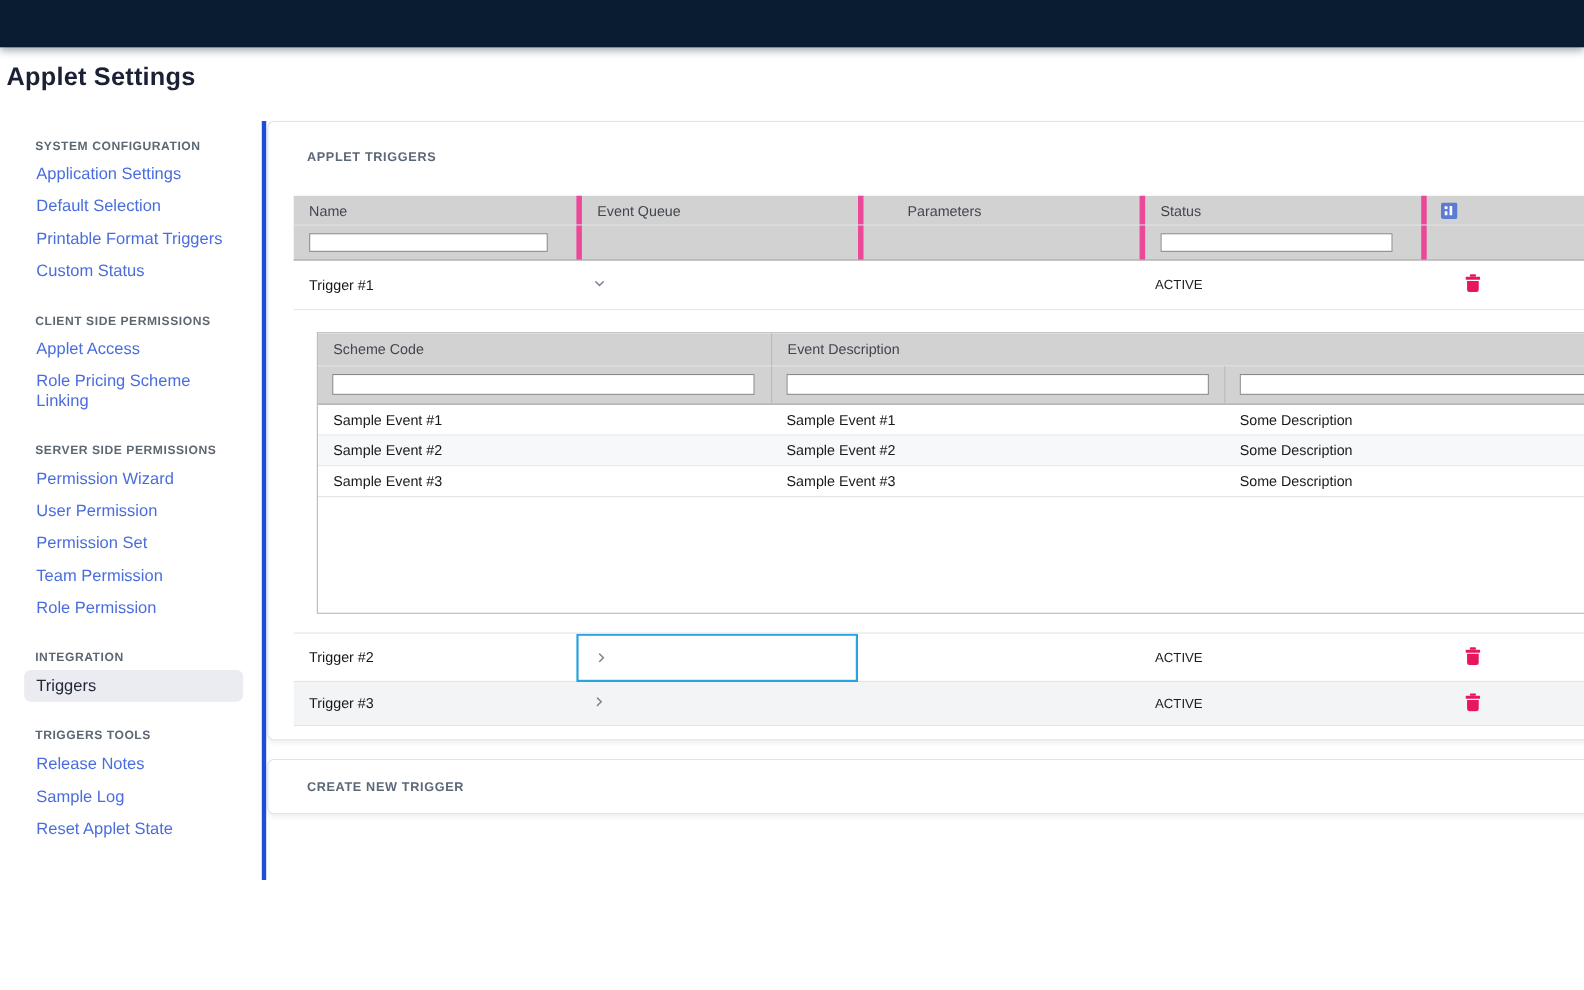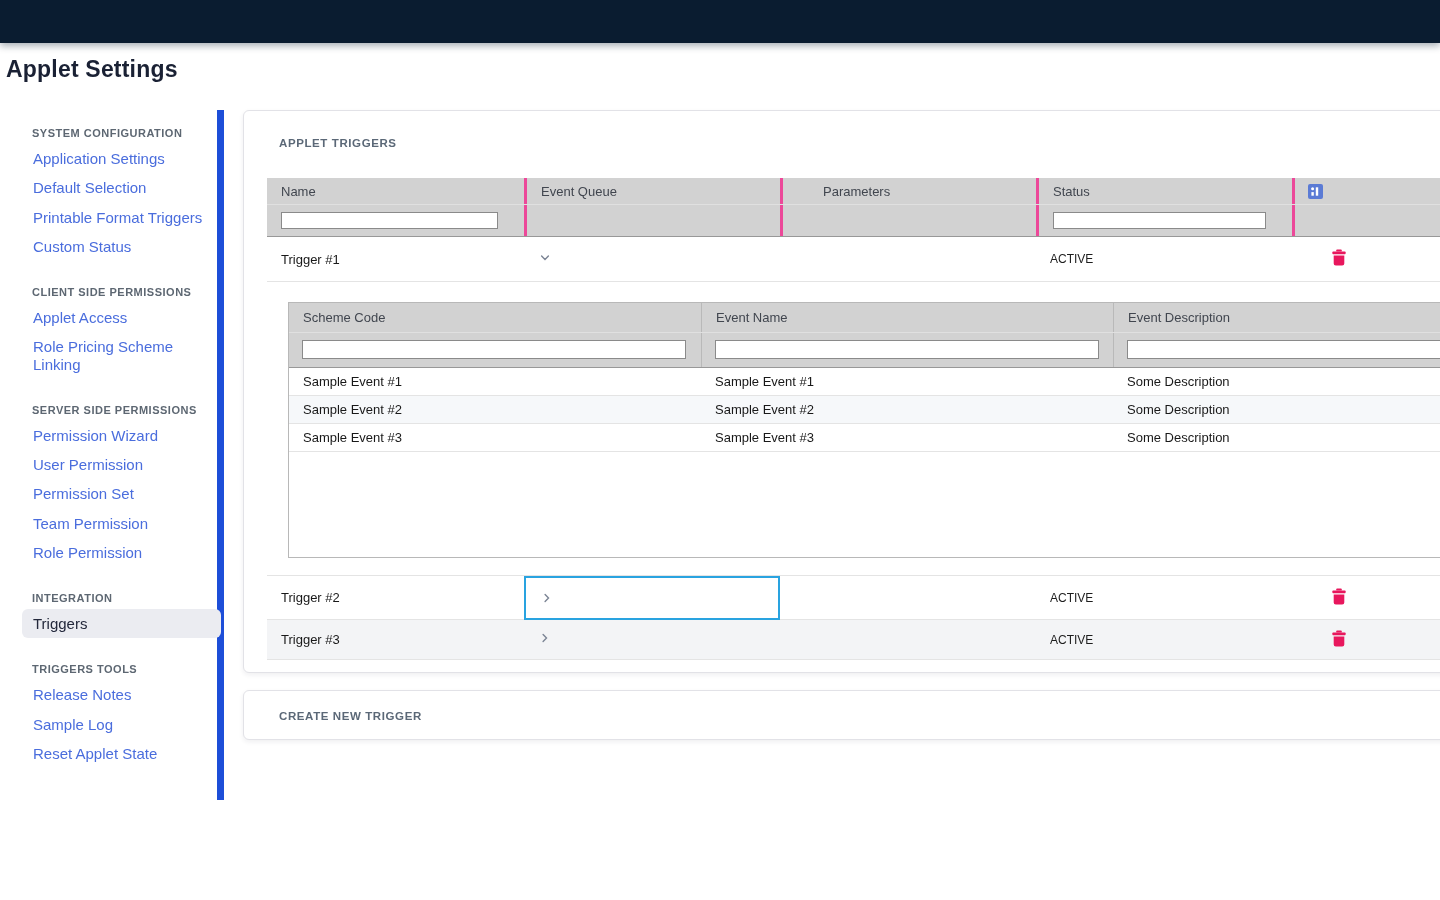--- a/index.html
+++ b/index.html
@@ -8,22 +8,22 @@
 
   
   .topbar { position:absolute; left:0; top:0; width:1440px; height:43px;
             background:#0a1c30; box-shadow:0 3px 7px rgba(10,28,48,.35); }
 
   
   .page-title { position:absolute; left:6px; top:56px; font-size:23px; font-weight:600;
                 color:#1a2134; letter-spacing:.2px; }
 
   
-  .sidebar { position:absolute; left:0; top:110px; width:224px; height:690px;
-             border-right:7px solid #1d4ed8; padding:9px 0 0 22px; background:#fff; }
+  .sidebar { position:absolute; left:0; top:110px; width:242px; height:690px;
+             border-right:4px solid #1d4ed8; padding:9px 0 0 22px; background:#fff; }
   .side-section-label { font-size:11px; font-weight:bold; color:#5d6772;
                         letter-spacing:.5px; margin:25px 0 5px 10px; }
   .side-section:first-child .side-section-label { margin-top:8px; }
   .side-item { width:199px; font-size:15px; color:#4a6ddd; padding:6px 4px 6px 11px;
                border-radius:6px; cursor:pointer; line-height:1.15; }
   .side-item.selected { background:#ebecf1; color:#23283b; }
 
   
   .card { position:absolute; left:243px; width:1215px; background:#fff;
           border:1px solid #e2e2e7; border-radius:6px;
@@ -36,21 +36,21 @@
 
   
   .grid { position:absolute; left:23px; top:67px; width:1190px; }
   .g-row { display:flex; }
   .g-head { height:27px; background:#d2d2d2; border-bottom:1px solid #e0e0e0; }
   .g-head .g-cell { font-size:13px; color:#41464f; line-height:27px; }
   .g-filter { height:32px; background:#d2d2d2; border-bottom:1px solid #989898; }
   .g-cell { padding-left:14px; overflow:hidden; white-space:nowrap; }
   .c-name{width:257px;} .c-queue{width:256px;} .c-params{width:256px;padding-left:40px;}
   .c-status{width:256px;} .c-actions{width:165px;}
-  .g-head .g-cell + .g-cell, .g-filter .g-cell + .g-cell { border-left:3px solid #ec4899; }
+  .g-head .g-cell + .g-cell, .g-filter .g-cell + .g-cell { border-left:5px solid #ec4899; }
   .filter-input { width:calc(100% - 26px); height:17px; margin-top:7px; border:1px solid #8a8a8a;
                   background:#fff; border-radius:0; outline:none; font-size:12px; padding:0 3px; }
   .data-row { align-items:center; border-bottom:1px solid #e4e4e4; font-size:13px; color:#191919; background:#fff; }
   .row-h45{height:45px;} .row-h44{height:44px;} .row-h40{height:40px;}
   .data-row.striped { background:#f3f4f6; }
   .status-text { font-size:12px; color:#1d1d1d; }
   .expander { display:inline-flex; align-items:center; cursor:pointer; }
   .trash-btn { margin-left:26px; background:none; border:none; cursor:pointer; padding:0; display:flex; }
   .gridopts-btn { background:none; border:none; cursor:pointer; padding:0; margin:6px 0 0 -1px; display:flex; }
   .g-head .c-actions { line-height:normal; }
@@ -168,21 +168,20 @@
             </svg>
           </span>
         </button>
       </div>
     </div>
 
     <div class="detail-row">
       <div class="subgrid">
         <div class="g-row sg-head">
           <div class="g-cell sg-col">Scheme Code</div>
-          <div class="g-cell sg-col">Event Name</div>
           <div class="g-cell sg-col">Event Description</div>
         </div>
         <div class="g-row sg-filter">
           <div class="g-cell sg-col">
             <input class="filter-input" value="" style="">
           </div>
           <div class="g-cell sg-col">
             <input class="filter-input" value="" style="">
           </div>
           <div class="g-cell sg-col">

